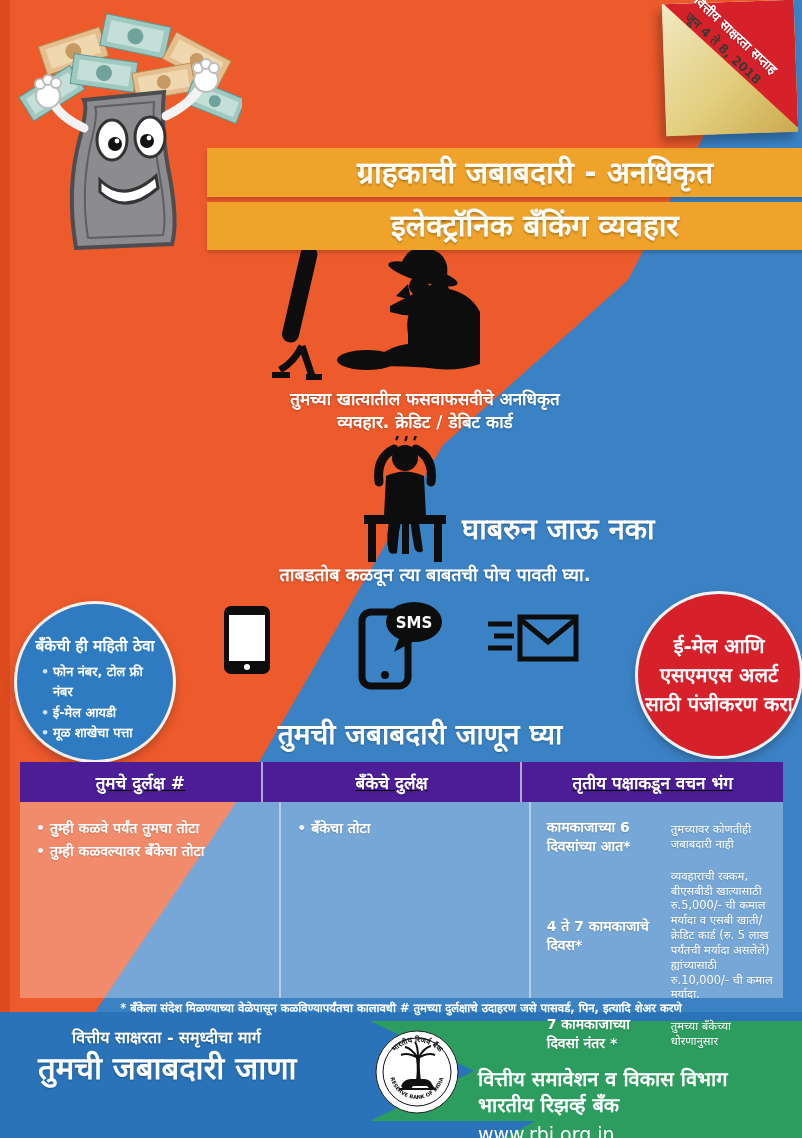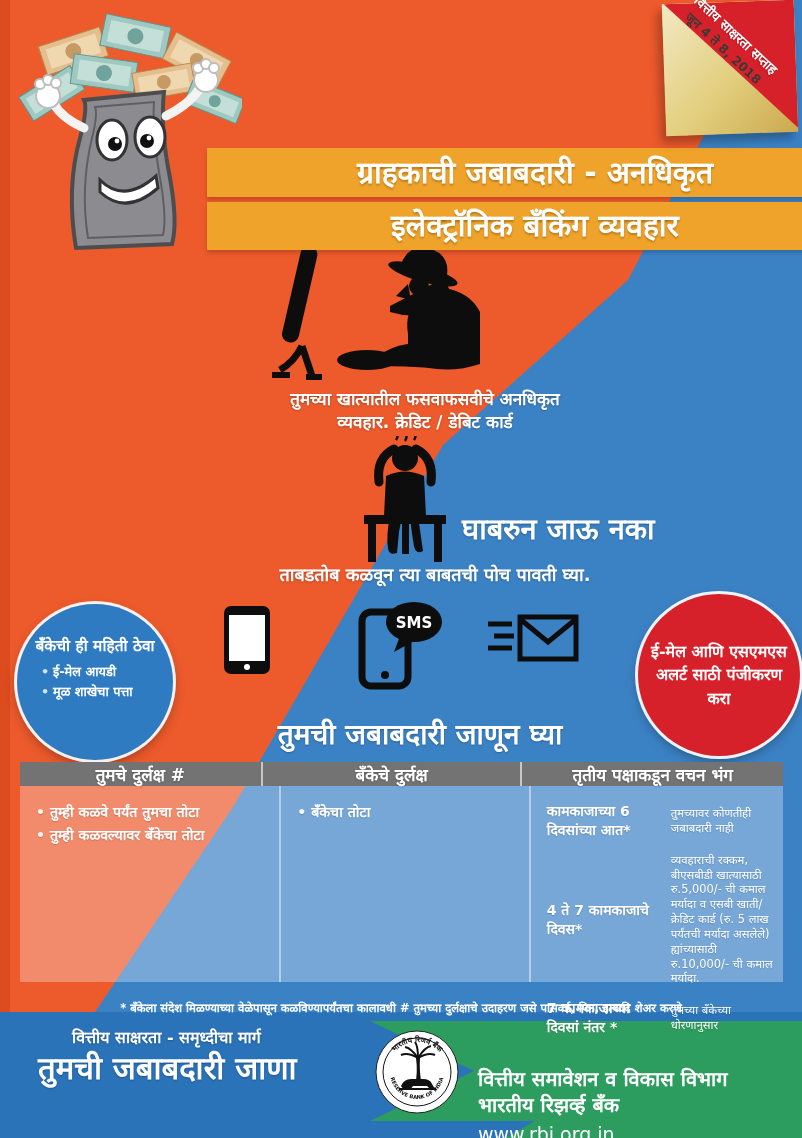--- a/index.html
+++ b/index.html
@@ -34,28 +34,28 @@
   .know{left:240px; top:714px; width:360px; text-align:center; font-size:28px; font-weight:bold;}
   
   .info-circle{border-radius:50%; box-shadow:0 0 0 3px rgba(255,255,255,.92),0 5px 12px rgba(0,0,0,.35); z-index:2;}
   .blue-circle{left:17px; top:604px; width:156px; height:156px; background:#2F7BC2; padding-top:0;}
   .blue-circle .ct{margin:30px 14px 6px; text-align:center; font-size:15.5px; font-weight:bold; color:#fff;}
   .blue-circle ul{margin:0 8px 0 24px; padding:0; list-style:none;}
   .blue-circle li{color:#fff; font-size:12.8px; font-weight:bold; line-height:1.6; position:relative; padding-left:12px;}
   .blue-circle li::before{content:"•"; position:absolute; left:0; color:#cfe3f5;}
   .red-circle{left:638px; top:594px; width:162px; height:162px; background:#D6212B;
     display:flex; align-items:center; justify-content:center; text-align:center;}
-  .red-circle .ct{padding:0 4px; color:#fff; font-size:16px; font-weight:bold; line-height:1.45;}
+  .red-circle .ct{padding:0 4px; color:#fff; font-size:20px; font-weight:bold; line-height:1.45;}
   
   .phone-icon{left:224px; top:606px; width:46px; height:68px; background:#0d0d0d; border-radius:7px; z-index:2;}
   .phone-icon .scr{position:absolute; left:5px; top:9px; right:5px; bottom:13px; background:#fff;}
   .phone-icon .dot{position:absolute; left:50%; bottom:4px; width:6px; height:6px; margin-left:-3px; background:#fff; border-radius:50%;}
   
   .panel{left:20px; top:762px; width:763px; z-index:2;}
-  .thead{display:flex; height:24px; background:#737373;}
+  .thead{display:flex; height:40px; background:#4c1d95;text-decoration:underline;}
   .th{color:#fff; font-weight:bold; font-size:17px; display:flex; align-items:center; justify-content:center;
     text-shadow:0 1px 2px rgba(0,0,0,.2);}
   .th1{width:242px;} .th2{width:259px;} .th3{width:262px;}
   .th1,.th2{border-right:2px solid rgba(255,255,255,.6);}
   .tbody{display:flex; height:196px; background:rgba(255,255,255,.30);}
   .td{padding:16px 12px 10px 16px; box-sizing:border-box;}
   .td1{width:271px;} .td2{width:259px;} .td3{width:262px; padding-right:8px;}
   .td1,.td2{border-right:2px solid rgba(255,255,255,.45);}
   .bullet{position:relative; padding-left:14px; color:#fff; font-weight:bold; font-size:14.2px;
     line-height:1.45; text-shadow:0 1px 1px rgba(0,0,0,.18); margin-bottom:2px;}
@@ -201,20 +201,21 @@
     <path d="M38 80 Q34 100 36 112 Q37 120 45 117 L47 96 L50 80 Z" fill="#0d0d0d"></path>
     <path d="M58 80 Q60 100 62 110 Q64 119 71 115 L68 94 L66 80 Z" fill="#0d0d0d"></path>
   </svg>
 
   <div class="abs z wtxt dont-panic">घाबरुन जाऊ नका</div>
   <div class="abs z wtxt report">ताबडतोब कळवून त्या बाबतची पोच पावती घ्या.</div>
 
   <div class="abs info-circle blue-circle">
     <div class="ct">बँकेची ही महिती ठेवा</div>
     <ul>
+      <li>फोन नंबर, टोल फ्री नंबर</li>
       <li>ई-मेल आयडी</li>
       <li>मूळ शाखेचा पत्ता</li>
     </ul>
   </div>
 
   <div class="abs phone-icon">
     <div class="scr"></div>
     <div class="dot"></div>
   </div>
 

